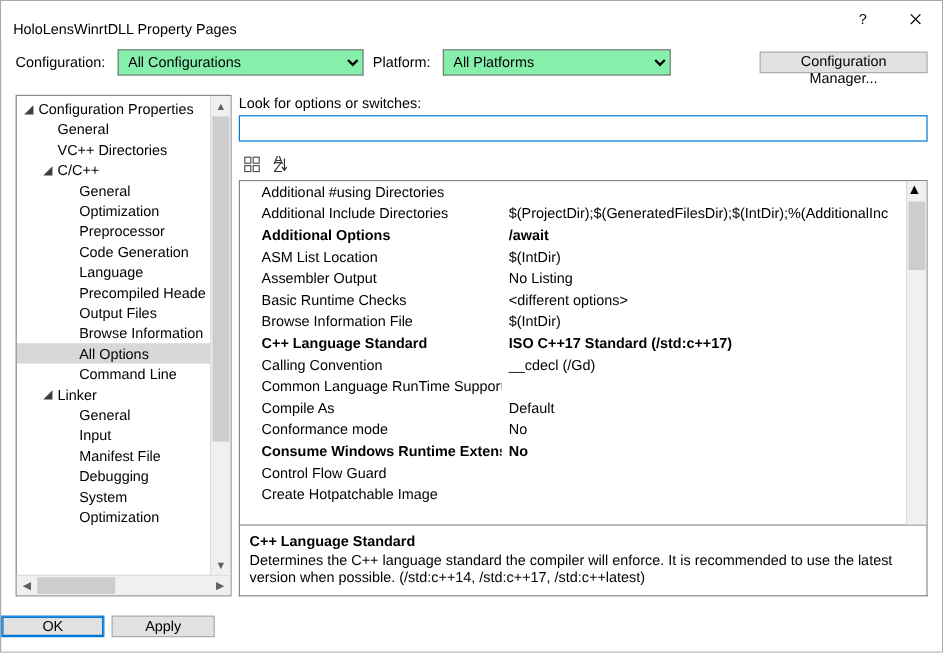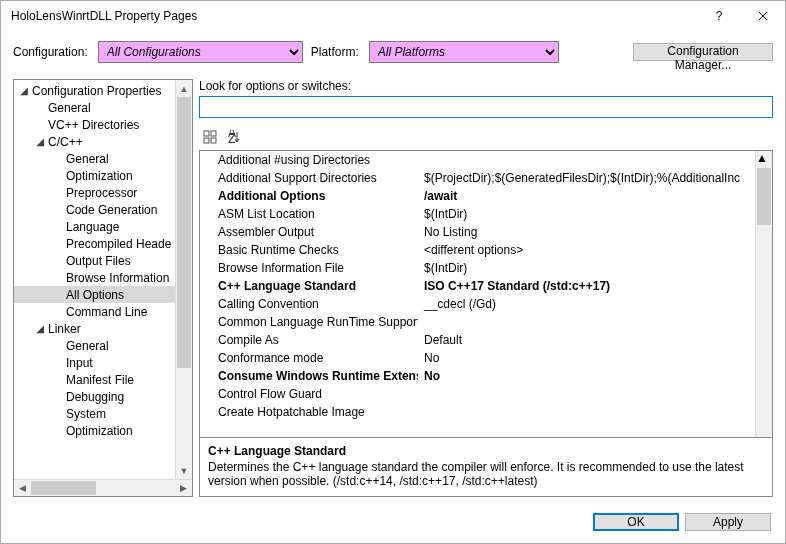--- a/index.html
+++ b/index.html
@@ -1,23 +1,23 @@
 <!DOCTYPE html>
 <html><head>
 <meta charset="utf-8">
 <style>
   * { box-sizing: border-box; font-family: "Segoe UI", Tahoma, sans-serif; font-size: 12px; }
   body { margin: 0; background: #fff; color: #000; }
   .window { width: 786px; height: 544px; border: 1px solid #aaa; display: flex; flex-direction: column; background: #fff; }
-  .titlebar { height: 30px; display: flex; align-items: center; padding: 0 0 0 10px; background: #fff; }
+  .titlebar { height: 30px; display: flex; align-items: flex-end; padding: 0 0 0 10px; background: #fff; }
   .titlebar .title { flex: 1; }
   .titlebar .tbtn { width: 44px; height: 30px; display: flex; align-items: center; justify-content: center; }
   .config-row { display: flex; align-items: center; padding: 10px 12px 16px 12px; gap: 8px; }
   .config-row label { margin-right: 2px; }
-  select.combo { border: 1px solid #7a7a7a; background: #f0abfc; height: 22px; padding: 1px 4px; font-style: italic; }
+  select.combo { border: 1px solid #7a7a7a; background: #86efac; height: 22px; padding: 1px 4px; }
   #cfg-sel { width: 205px; }
   #plat-sel { width: 190px; }
   .btn { border: 1px solid #adadad; background: #e1e1e1; height: 18px; padding: 0 12px; cursor: pointer; }
   .btn.primary { border: 1px solid #0078d7; box-shadow: inset 0 0 0 1px #0078d7; }
   .main { flex: 1; display: flex; padding: 0 12px 6px 12px; gap: 6px; min-height: 0; }
   .tree-wrap { width: 180px; border: 1px solid #828790; display: flex; flex-direction: column; min-height: 0; }
   .tree { padding: 2px 0; }
   .tnode { white-space: nowrap; padding: 1px 0 1px 4px; display: flex; align-items: center; height: 17px; cursor: default; }
   .tnode.sel { background: #d8d8d8; }
   .arrow { width: 12px; display: inline-flex; justify-content: center; color: #404040; font-size: 10px;}
@@ -38,21 +38,21 @@
   .toolbar { display: flex; gap: 2px; margin-bottom: 0; padding:2px 0;}
   .tbicon { width: 22px; height: 22px; border: 1px solid transparent; display:flex; align-items:center; justify-content:center; }
   .grid-wrap { border: 1px solid #828790; flex: 1; display: flex; min-height: 0; }
   .grid { flex:1; overflow:hidden; }
   .grow { display: flex; height: 18px; align-items: center; justify-content: flex-end; }
   .gkey { width: 218px; padding-left: 18px; white-space: nowrap; overflow: hidden; }
   .gval { flex: 1; padding-left: 6px; white-space: nowrap; overflow: hidden; }
   .bold { font-weight: 700; }
   .desc { border: 1px solid #828790; border-top: none; padding: 6px 8px 8px 8px; min-height: 56px; }
   .desc .dtitle { font-weight: 600; margin-bottom: 2px; }
-  .footer { display: flex; justify-content: flex-end; gap: 6px; padding: 10px 14px 12px 0; }
+  .footer { display: flex; gap: 6px; padding: 10px 14px 12px 0; }
   .footer .btn { width: 86px; }
   .grid-vscroll { width:17px; background:#f0f0f0; border-left:1px solid #dcdcdc; position:relative;}
   svg { display:block; }
 </style>
 </head>
 <body>
 
 <div class="window">
   <div class="titlebar">
     <span class="title">HoloLensWinrtDLL Property Pages</span>
@@ -203,21 +203,21 @@
           </svg>
         </div>
       </div>
       <div class="grid-wrap">
         <div class="grid" id="grid">
             <div class="grow">
               <div class="gkey">Additional #using Directories</div>
               <div class="gval"></div>
             </div>
             <div class="grow">
-              <div class="gkey">Additional Support Directories</div>
+              <div class="gkey">Additional Include Directories</div>
               <div class="gval">$(ProjectDir);$(GeneratedFilesDir);$(IntDir);%(AdditionalInc</div>
             </div>
             <div class="grow">
               <div class="gkey bold">Additional Options</div>
               <div class="gval bold">/await</div>
             </div>
             <div class="grow">
               <div class="gkey">ASM List Location</div>
               <div class="gval">$(IntDir)</div>
             </div>

